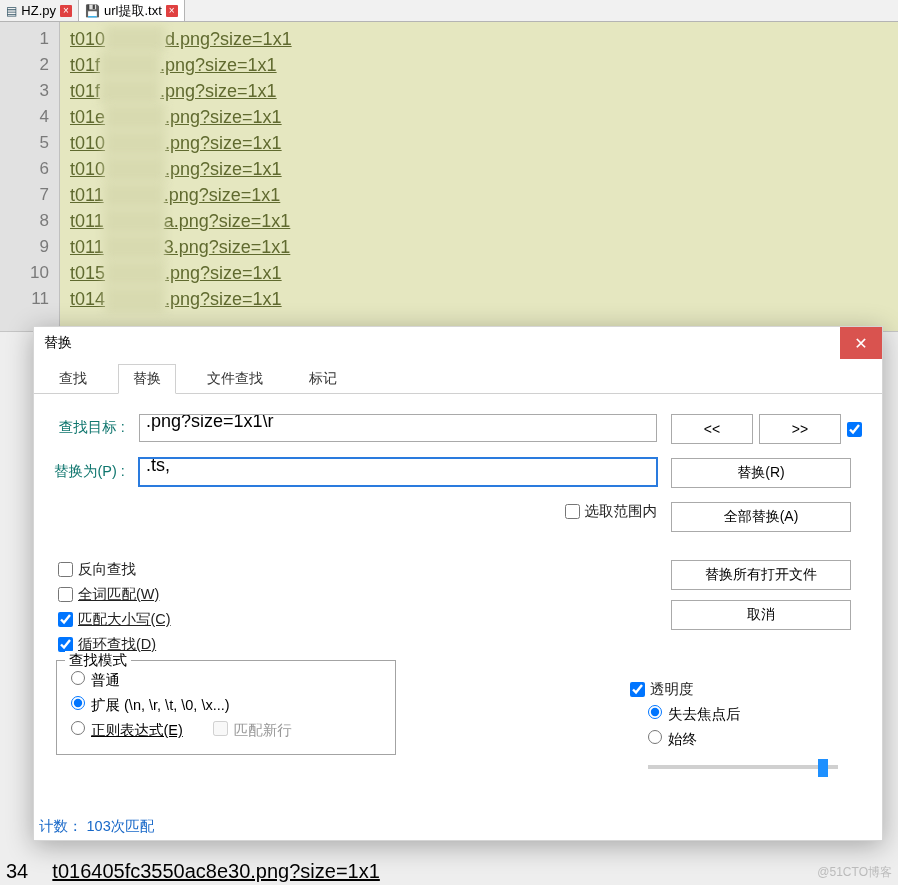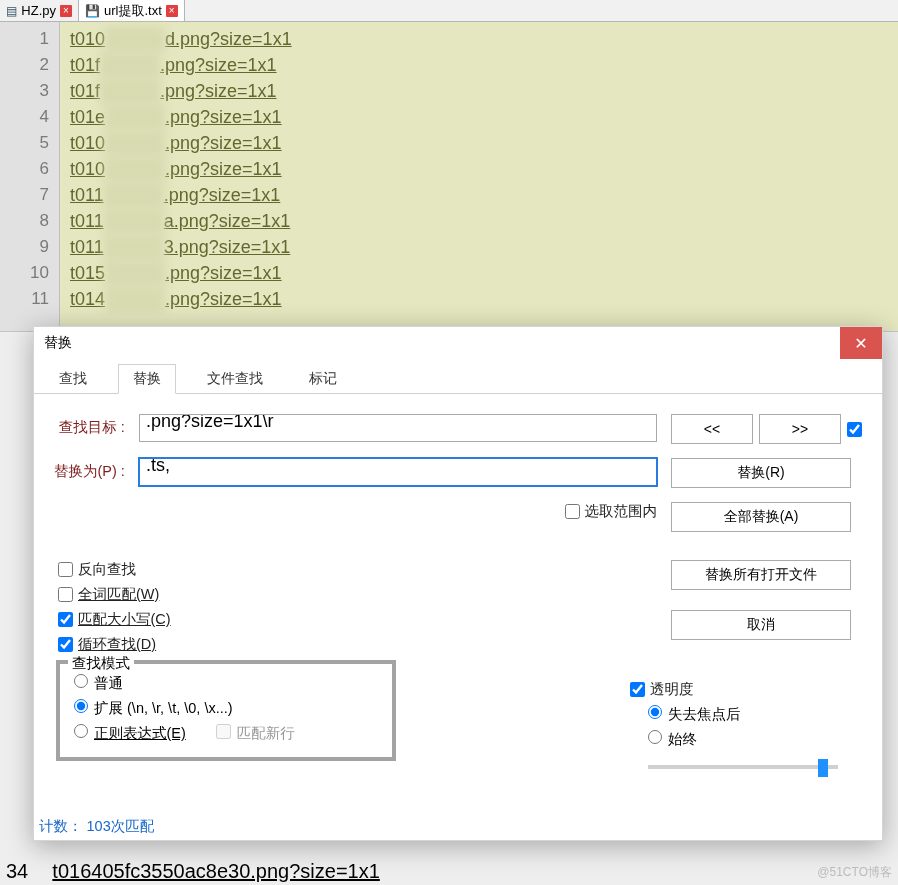--- a/index.html
+++ b/index.html
@@ -36,39 +36,39 @@
               align-items:center; justify-content:center; font-size:16px; cursor:pointer; }
 
   .dtabs { display:flex; padding:4px 9px 0 10px; border-bottom:1px solid #d0d0d0; gap:16px; }
   .dtab { padding:5px 14px; font-size:14px; color:#333; border:1px solid transparent;
           position:relative; top:1px; cursor:pointer; }
   .dtab.active { border-color:#d0d0d0; border-bottom:1px solid #fff; background:#fff; }
 
   .body { padding:20px 20px 0 20px; display:grid;
           grid-template-columns:auto 1fr auto; column-gap:14px; row-gap:14px;
           align-items:start; }
-  .lbl { text-align:right; padding-top:4px; white-space:nowrap; font-size:14.5px; color:#7f1d1d; }
+  .lbl { text-align:right; padding-top:4px; white-space:nowrap; font-size:14.5px; color:#0f766e; }
   .u { text-decoration:underline; }
   .combo { height:28px; border:1px solid #a9a9a9; padding:2px 26px 15px 6px; font-size:18px;
            width:100%; background:#fff
            linear-gradient(45deg,transparent 49%,#444 52%) calc(100% - 14px) 11px /7px 6px no-repeat,
            linear-gradient(-45deg,transparent 49%,#444 52%) calc(100% - 8px) 11px /7px 6px no-repeat #fff;
            appearance:none; }
   .combo.focus { border-color:#2a7bde; outline:1px solid #2a7bde; }
-  .btncol { display:flex; flex-direction:column; gap:20px; width:180px; }
+  .btncol { display:flex; flex-direction:column; gap:10px; width:180px; }
   .navpair { display:flex; gap:6px; }
   .pairwrap { display:flex; align-items:center; gap:6px; }
   .btn { height:30px; border:1px solid #aaa; background:#fff; font-size:14px; cursor:pointer;
          display:flex; align-items:center; justify-content:center; min-width:82px; }
   .chkrow { display:flex; align-items:center; gap:5px; font-size:14.5px; color:#222; }
   input[type=checkbox]{ width:15px; height:15px; margin:0; }
 
   .lower { display:flex; padding:6px 22px 10px 22px; gap:60px; align-items:flex-start; }
   .group { display:flex; flex-direction:column; gap:6px; }
-  .fieldset { border:4px solid #a3a3a3; padding:10px 14px 14px; position:relative; }
+  .fieldset { border:1px solid #a3a3a3; padding:10px 14px 14px; position:relative; }
   .legend { position:absolute; top:-10px; left:8px; background:#fff; padding:0 4px; font-size:14.5px; }
   .radio { display:flex; align-items:flex-start; gap:6px; font-size:14.5px; }
   input[type=radio]{ width:14px; height:14px; margin:0; }
 
   .transp { display:flex; flex-direction:column; gap:6px; width:230px;margin-top:20px; }
   .slider { width:190px; height:4px; background:#d0d0d0; margin:10px 0 0 18px; position:relative; }
   .slider .thumb { position:absolute; top:-6px; right:10px; width:10px; height:18px; background:#1e90ff; }
 
   .status { position:absolute; left:5px; bottom:4px; font-size:14.5px; color:#1868c8; }
 

